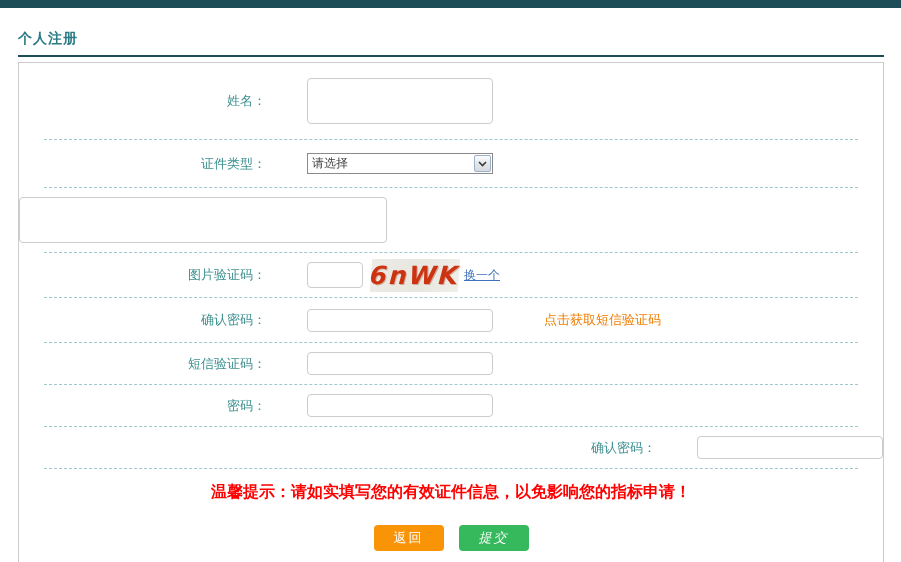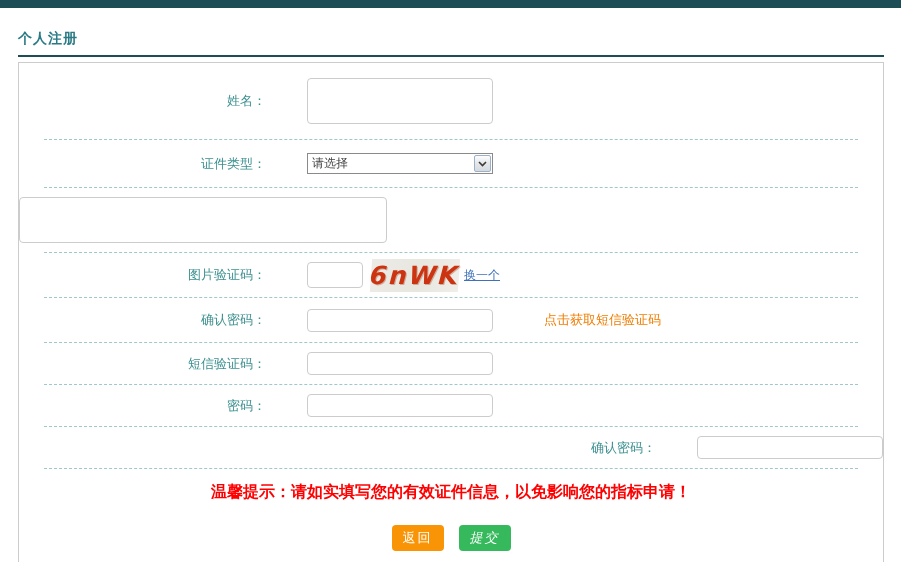--- a/index.html
+++ b/index.html
@@ -147,21 +147,21 @@
     justify-content: center;
     gap: 15px;
     margin-top: 9px;
   }
   .btn {
     border: none;
     border-radius: 4px;
     color: #ffffff;
     font-size: 13px;
     font-family: "DejaVu Sans", sans-serif;
-    width: 52px; height: 26px;
+    width: 70px; height: 26px;
     cursor: pointer;
     letter-spacing: 2px;
   }
   .btn-back { background: #f89406; }
   .btn-submit { background: #35b95c; font-style: italic; }
 </style>
 </head>
 <body>
 
 <div class="topbar"></div>

